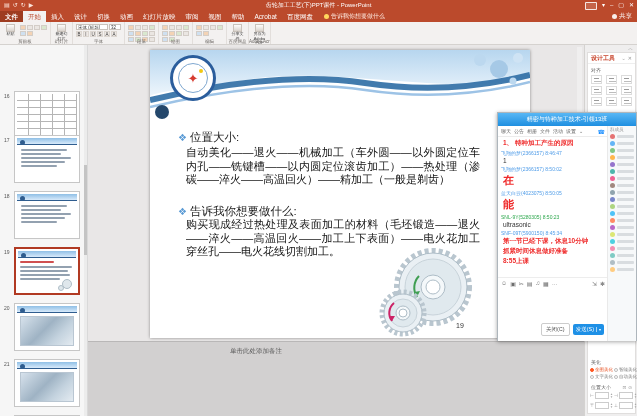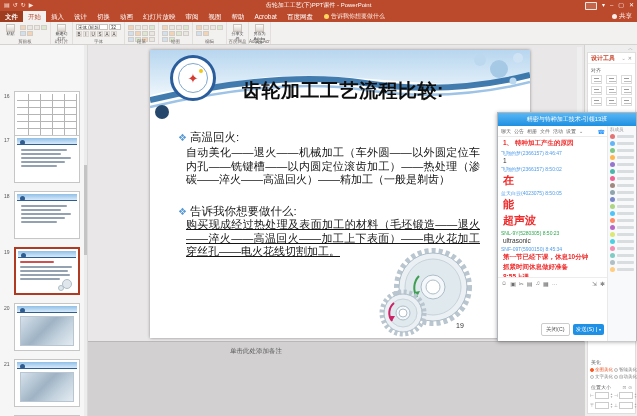--- a/index.html
+++ b/index.html
@@ -388,26 +388,25 @@
         <circle cx="368" cy="8" r="5" fill="#cfe3f4"></circle>
         <circle cx="363" cy="31" r="3.5" fill="#bcd8ef"></circle>
         <circle cx="12" cy="62" r="7" fill="#24476b"></circle>
       </svg>
       <div class="logo">
         <div class="logo-inner">
           <span class="logo-mark">✦</span>
           <span class="logo-dot"></span>
         </div>
       </div>
-      <div class="slide-title">齿轮加工工艺流程比较:</div>
       <div id="slide-sections">
-          <div class="sec-head" style="left: 28px; top: 80px;"><span class="bullet-glyph">❖</span><span>高温回火:</span></div>
+          <div class="sec-head" style="left: 28px; top: 80px;"><span class="bullet-glyph">❖</span><span>位置大小:</span></div>
           <div class="sec-body" style="left: 36px; top: 96px;">自动美化——退火——机械加工（车外圆——以外圆定位车内孔——铣键槽——以内圆定位滚齿加工）——热处理（渗碳——淬火——高温回火）——精加工（一般是剃齿）</div>
           <div class="sec-head" style="left: 28px; top: 154px;"><span class="bullet-glyph">❖</span><span>告诉我你想要做什么:</span></div>
-          <div class="sec-body" style="left: 36px; top: 168px; text-decoration: underline;">购买现成经过热处理及表面加工的材料（毛坯锻造——退火——淬火——高温回火——加工上下表面）——电火花加工穿丝孔——电火花线切割加工。</div>
+          <div class="sec-body" style="left: 36px; top: 168px;">购买现成经过热处理及表面加工的材料（毛坯锻造——退火——淬火——高温回火——加工上下表面）——电火花加工穿丝孔——电火花线切割加工。</div>
         </div>
       <svg width="135" height="100" viewBox="0 0 135 100" style="position:absolute;left:205px;top:192px">
         <g>
           <circle cx="78" cy="45" r="36" fill="none" stroke="#b9c6cf" stroke-width="6" stroke-dasharray="4 3"></circle>
           <circle cx="78" cy="45" r="34" fill="#eaf0f4" stroke="#aebdc7"></circle>
           <circle cx="78" cy="45" r="28" fill="#e0e9ee" stroke="#c8d3da"></circle>
           <circle cx="78" cy="45" r="12" fill="#f4f8fa" stroke="#aebdc7"></circle>
           <circle cx="78" cy="45" r="7" fill="#ffffff" stroke="#aebdc7"></circle>
           <path d="M64,34 A17,17 0 0,0 62,55" fill="none" stroke="#3f9e52" stroke-width="2"></path>
           <path d="M62,55 l-3,-5 l6,-1 z" fill="#3f9e52"></path>
@@ -521,21 +520,20 @@
         <span class="phone-icon">☎</span>
       </div>
     <div class="chat-msgs" id="chat-msgs">
         <div class="m-text red">1、 特种加工产生的原因</div>
         <div class="m-sender" style="color: rgb(79, 156, 232);">飞翔的梦(2366157) 8:46:47</div>
         <div class="m-text">1</div>
         <div class="m-sender" style="color: rgb(79, 156, 232);">飞翔的梦(2366157) 8:50:02</div>
         <div class="m-text red-big">在</div>
         <div class="m-sender" style="color: rgb(79, 156, 232);">蓝天白云(4023075) 8:50:05</div>
         <div class="m-text red-big">能</div>
-        <div class="m-text red-big">超声波</div>
         <div class="m-sender" style="color: rgb(47, 168, 79);">SNL-9Y(5280305) 8:50:23</div>
         <div class="m-text">ultrasonic</div>
         <div class="m-sender" style="color: rgb(79, 156, 232);">SNF-09T(5900150) 8:45:34</div>
         <div class="m-text red">第一节已经下课，休息10分钟</div>
         <div class="m-text red">抓紧时间休息做好准备</div>
         <div class="m-text red">8:55上课</div>
       </div>
     <div class="chat-toolbar">
       <span>☺</span>
       <span>▣</span>

